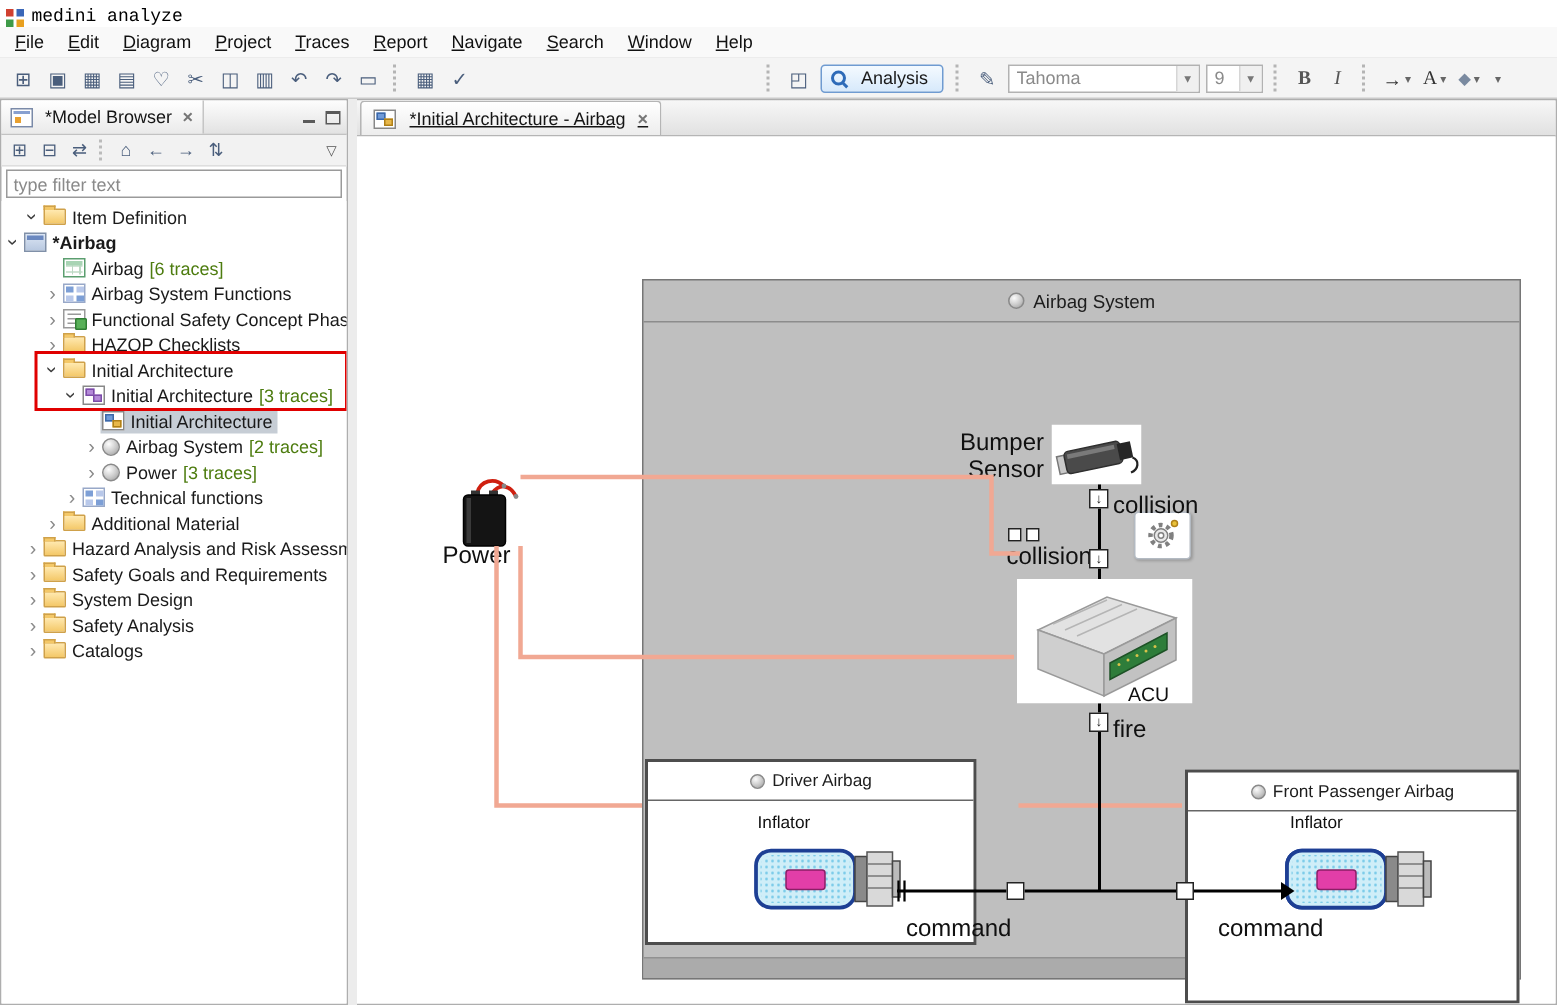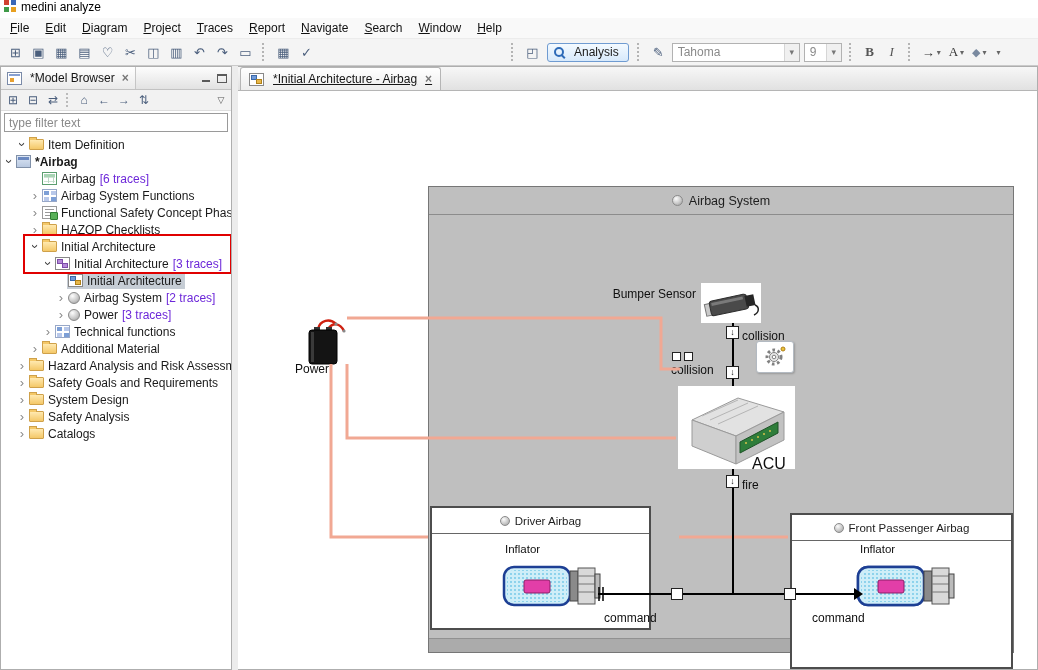--- a/index.html
+++ b/index.html
@@ -1,19 +1,19 @@
 <!DOCTYPE html>
 <html><head>
 <meta charset="utf-8">
 <style>
   html,body{margin:0;padding:0;background:#fff;}
   #app{position:relative;width:1038px;height:670px;background:#fff;font-family:"Liberation Sans",sans-serif;font-size:12px;color:#151515;overflow:hidden;}
 
   
-  .titlebar{height:18px;display:flex;align-items:flex-start;padding-left:4px;background:#fff;}
+  .titlebar{height:18px;display:flex;align-items:flex-end;padding-left:4px;background:#fff;font-family:Liberation Mono, monospace;}
   .app-logo{width:12px;height:12px;margin-right:5px;flex:none;background:
     linear-gradient(#d04030,#d04030) 0 0/5px 5px no-repeat,
     linear-gradient(#3a67b8,#3a67b8) 7px 0/5px 5px no-repeat,
     linear-gradient(#3f9a48,#3f9a48) 0 7px/5px 5px no-repeat,
     linear-gradient(#e8a020,#e8a020) 7px 7px/5px 5px no-repeat;}
   .title-text{font-size:12px;color:#000;}
 
   
   .menubar{height:20px;display:flex;align-items:center;background:#f9f9f9;border-bottom:1px solid #ececec;padding-left:2px;}
   .menu-item{display:inline-block;padding:2px 8px;color:#111;}
@@ -64,21 +64,21 @@
   .filter-input::placeholder{color:#8a8a8a;opacity:1;}
   .tree-wrap{position:relative;flex:1;overflow:hidden;background:#fff;padding-top:2px;}
   .trow{display:flex;align-items:center;height:17px;white-space:nowrap;}
   .tpad{flex:none;display:inline-block;height:1px;}
   .tarrow{flex:none;width:12px;text-align:center;font-size:13px;line-height:15px;color:#8a8a8a;}
   .tarrow.expanded{transform:rotate(90deg);color:#3c3c3c;}
   .thl{display:flex;align-items:center;height:17px;padding:0 3px 0 1px;}
   .trow.sel .thl{background:#c6cdd5;}
   .tlabel{color:#1a1a1a;}
   .tlabel.bold{font-weight:bold;}
-  .trace{color:#6d28d9;margin-left:4px;}
+  .trace{color:#4d7c0f;margin-left:4px;}
   .redbox{position:absolute;left:22px;top:100px;width:205px;height:36px;border:2px solid #e00000;pointer-events:none;z-index:3;}
 
   
   .ticon{width:15px;height:13px;flex:none;position:relative;display:inline-block;margin-right:4px;box-sizing:border-box;}
   .ticon-project{border:1px solid #8090a8;background:linear-gradient(#dce6f4,#b8c8e0);}
   .ticon-project::before{content:"";position:absolute;left:1px;top:1px;right:1px;height:3px;background:#6a88c0;}
   .ticon-folder{height:11px;border:1px solid #cfa14a;border-radius:1px;background:linear-gradient(#ffe9b0,#f4c868);}
   .ticon-folder::before{content:"";position:absolute;left:-1px;top:-3px;width:6px;height:2px;background:#f4c868;border:1px solid #cfa14a;border-bottom:none;}
   .ticon-table{border:1px solid #5b9e6f;background:#fff;}
   .ticon-table::before{content:"";position:absolute;inset:1px;background:
@@ -111,21 +111,21 @@
 
   
   .sys-block{position:absolute;left:190px;top:95px;width:586px;height:467px;background:#bfbfbf;border:1px solid #767676;box-sizing:border-box;z-index:1;}
   .sys-header{height:27px;border-bottom:1px solid #8c8c8c;display:flex;align-items:center;justify-content:center;gap:6px;font-size:12.5px;color:#1d1d1d;}
   .sys-bottom{position:absolute;left:0;right:0;bottom:0;height:13px;background:#ababab;border-top:1px solid #919191;}
   .ball{width:11px;height:11px;border-radius:50%;border:1px solid #8a8a8a;background:radial-gradient(circle at 35% 30%,#fbfbfb,#c9c9c9 55%,#9a9a9a);box-sizing:border-box;flex:none;}
   .ball.small{width:10px;height:10px;}
   .inner-box{position:absolute;background:#fff;border:2px solid #4d4d4d;box-sizing:border-box;z-index:2;}
   .inner-header{height:25px;border-bottom:1px solid #666;display:flex;align-items:center;justify-content:center;gap:5px;font-size:11.5px;color:#1d1d1d;}
   .dimg{position:absolute;z-index:2;}
-  .dlabel{position:absolute;font-size:12px;color:#101010;z-index:4;}
+  .dlabel{position:absolute;font-size:16px;color:#101010;z-index:4;}
   .wires{position:absolute;left:0;top:0;z-index:5;pointer-events:none;}
   .port{position:absolute;width:13px;height:13px;background:#fff;border:1px solid #222;box-sizing:border-box;z-index:6;display:flex;align-items:center;justify-content:center;font-size:9px;line-height:1;color:#111;}
   .port.tiny{width:9px;height:9px;}
   .port.edge{width:12px;height:12px;}
   .gearbox{position:absolute;left:518px;top:250px;width:36px;height:30px;background:#fff;border:1px solid #b3bac2;border-radius:3px;box-shadow:1px 1px 2px rgba(0,0,0,.2);z-index:4;display:flex;align-items:center;justify-content:center;}
 </style>
 </head>
 <body>
 
 <div id="app">
@@ -531,21 +531,21 @@
         <div class="port tiny" style="left:446px;top:261px"></div>
         <div class="port" style="left:488px;top:384px">
             <span>↓</span>
           </div>
         <div class="port edge" style="left:433px;top:497px"></div>
         <div class="port edge" style="left:546px;top:497px"></div>
 
         <div class="dlabel" style="left:360px;top:196px;width:98px;text-align:right">Bumper Sensor</div>
         <div class="dlabel" style="left:504px;top:238px">collision</div>
         <div class="dlabel" style="left:433px;top:272px">collision</div>
-        <div class="dlabel" style="left:514px;top:364px;font-size:16px">ACU</div>
+        <div class="dlabel" style="left:514px;top:364px;font-size:13px">ACU</div>
         <div class="dlabel" style="left:504px;top:387px">fire</div>
         <div class="dlabel" style="left:267px;top:452px;font-size:11.5px">Inflator</div>
         <div class="dlabel" style="left:622px;top:452px;font-size:11.5px">Inflator</div>
         <div class="dlabel" style="left:366px;top:520px">command</div>
         <div class="dlabel" style="left:574px;top:520px">command</div>
         <div class="dlabel" style="left:57px;top:271px">Power</div>
 
       </div>
     </div>
   </div>

